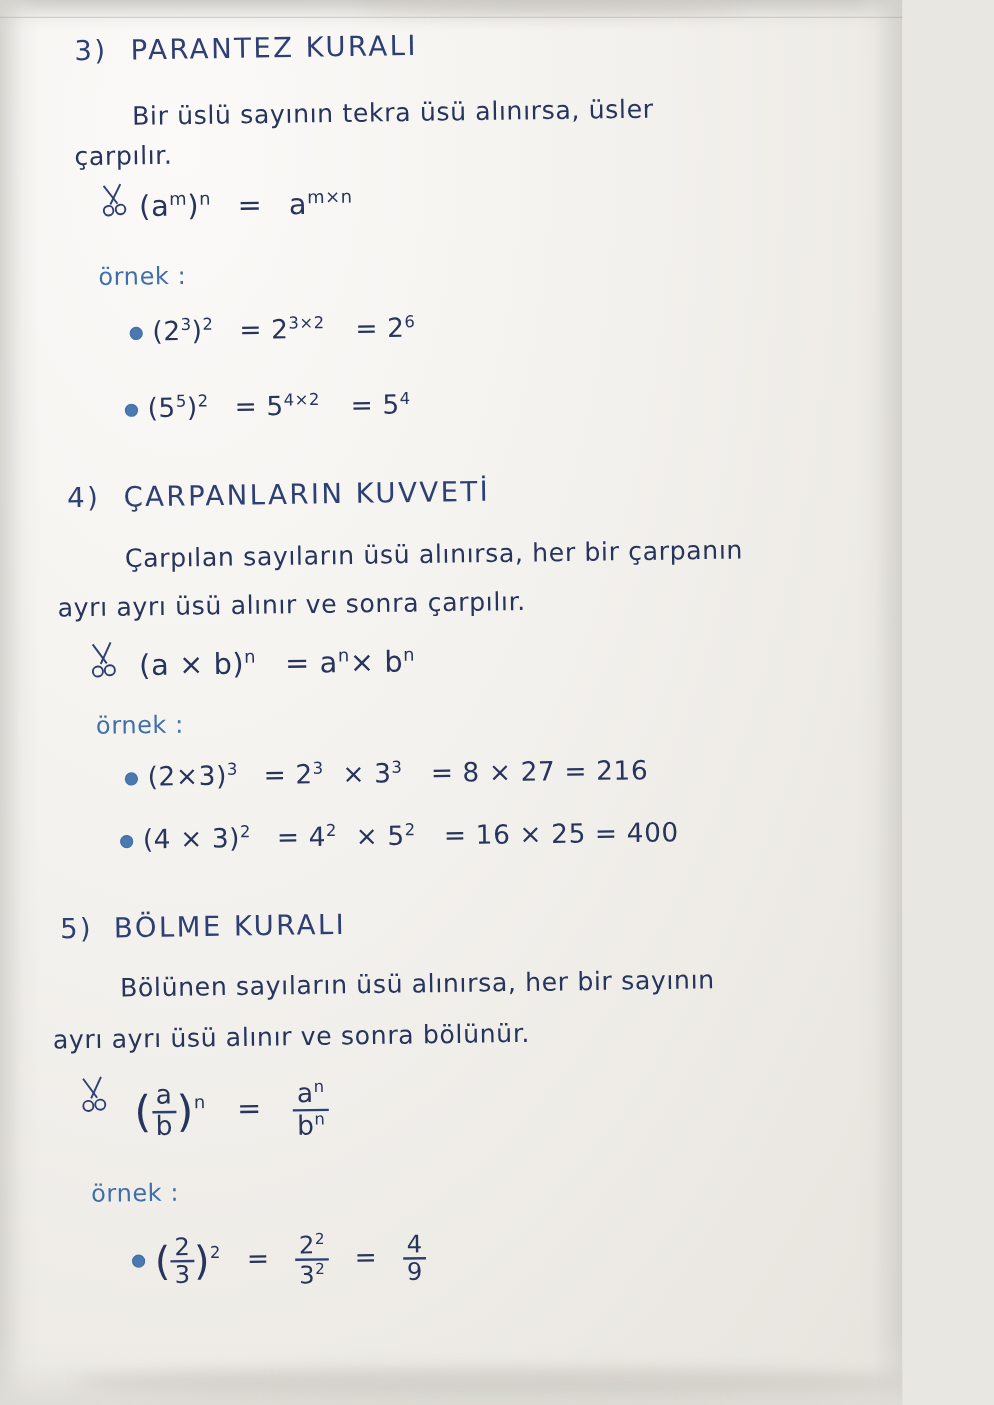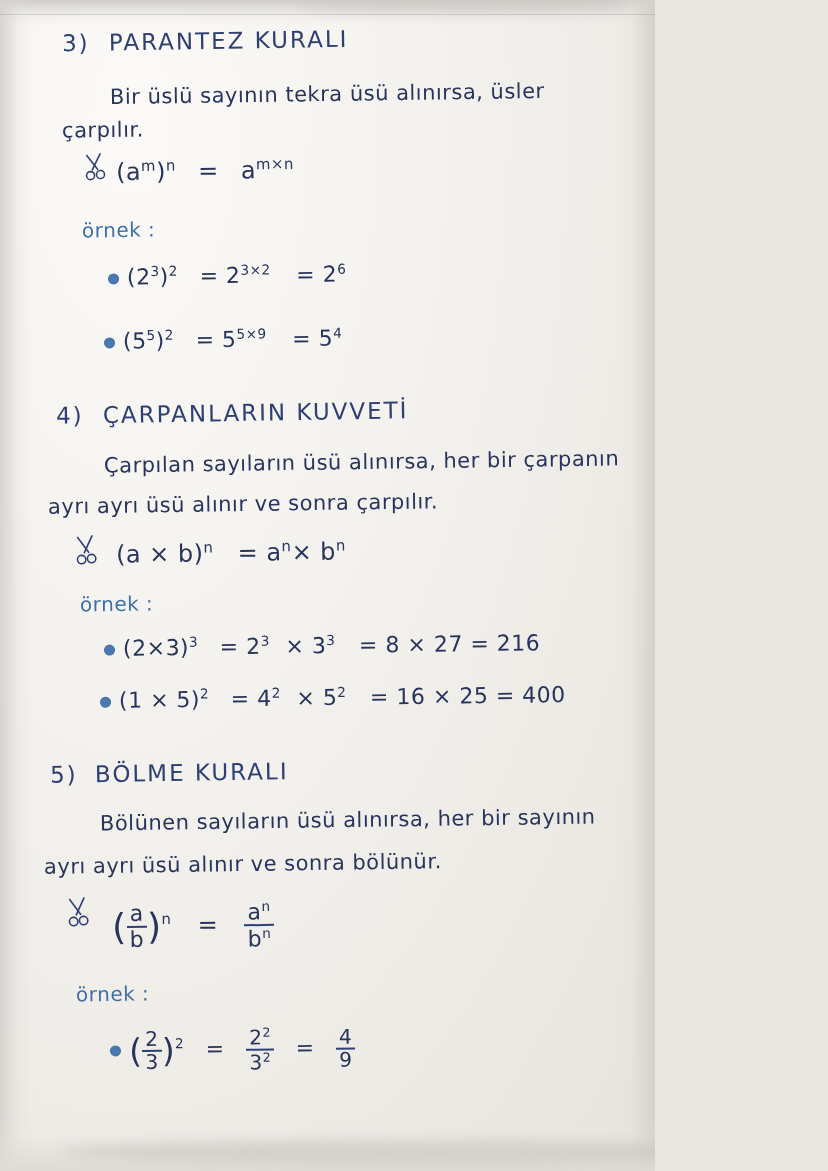--- a/index.html
+++ b/index.html
@@ -8,21 +8,21 @@
   }
   body {
     width: 828px;
     height: 1171px;
     background: #e9e7e2;
     font-family: "DejaVu Sans", sans-serif;
     overflow: hidden;
   }
   .page {
     position: relative;
-    width: 655px;
+    width: 752px;
     height: 1171px;
     background:
       radial-gradient(ellipse at 20% 10%, #fbfaf8 0%, #f3f1ed 45%, #e7e4de 100%);
     overflow: hidden;
   }
   
   .paper-shade-top {
     position: absolute;
     top: 0; left: 0; right: 0; height: 26px;
     background: linear-gradient(to bottom, #cfcdc8 0%, rgba(220,218,213,0.25) 60%, rgba(255,255,255,0) 100%);
@@ -180,21 +180,21 @@
     <div class="hw example-label ink-lightblue" style="left:82px; top:218px;">örnek :</div>
 
     <div class="hw example-line ink-dark" style="left:108px; top:262px;">
       <span class="bullet filled"></span><span>(2</span><sup>3</sup><span>)</span><sup>2</sup>
       <span style="margin-left:14px;">=  2</span><sup>3×2</sup>
       <span style="margin-left:18px;">=  2</span><sup>6</sup>
     </div>
 
     <div class="hw example-line ink-dark" style="left:104px; top:326px;">
       <span class="bullet filled"></span><span>(5</span><sup>5</sup><span>)</span><sup>2</sup>
-      <span style="margin-left:14px;">=  5</span><sup>5×9</sup>
+      <span style="margin-left:14px;">=  5</span><sup>4×2</sup>
       <span style="margin-left:18px;">=  5</span><sup>4</sup>
     </div>
 
     <div class="hw heading ink-blue" style="left:56px; top:400px;">
       <span>4)</span>
       <span style="margin-left:10px;">ÇARPANLARIN  KUVVETİ</span>
     </div>
 
     <div class="hw body-line ink-dark" style="left:104px; top:450px;">Çarpılan  sayıların   üsü   alınırsa, her   bir   çarpanın</div>
     <div class="hw body-line ink-dark" style="left:48px; top:492px;">ayrı  ayrı    üsü    alınır    ve    sonra   çarpılır.</div>
@@ -215,21 +215,21 @@
     <div class="hw example-label ink-lightblue" style="left:80px; top:592px;">örnek :</div>
 
     <div class="hw example-line ink-dark" style="left:104px; top:632px;">
       <span class="bullet filled"></span><span>(2×3)</span><sup>3</sup>
       <span style="margin-left:14px;">=   2</span><sup>3</sup>
       <span style="margin-left:8px;">× 3</span><sup>3</sup>
       <span style="margin-left:16px;">=  8 × 27 = 216</span>
     </div>
 
     <div class="hw example-line ink-dark" style="left:100px; top:684px;">
-      <span class="bullet filled"></span><span>(1 × 5)</span><sup>2</sup>
+      <span class="bullet filled"></span><span>(4 × 3)</span><sup>2</sup>
       <span style="margin-left:14px;">=   4</span><sup>2</sup>
       <span style="margin-left:8px;">× 5</span><sup>2</sup>
       <span style="margin-left:16px;">=  16 × 25  =  400</span>
     </div>
 
     <div class="hw heading ink-blue" style="left:50px; top:760px;">
       <span>5)</span>
       <span style="margin-left:8px;">BÖLME  KURALI</span>
     </div>
 

